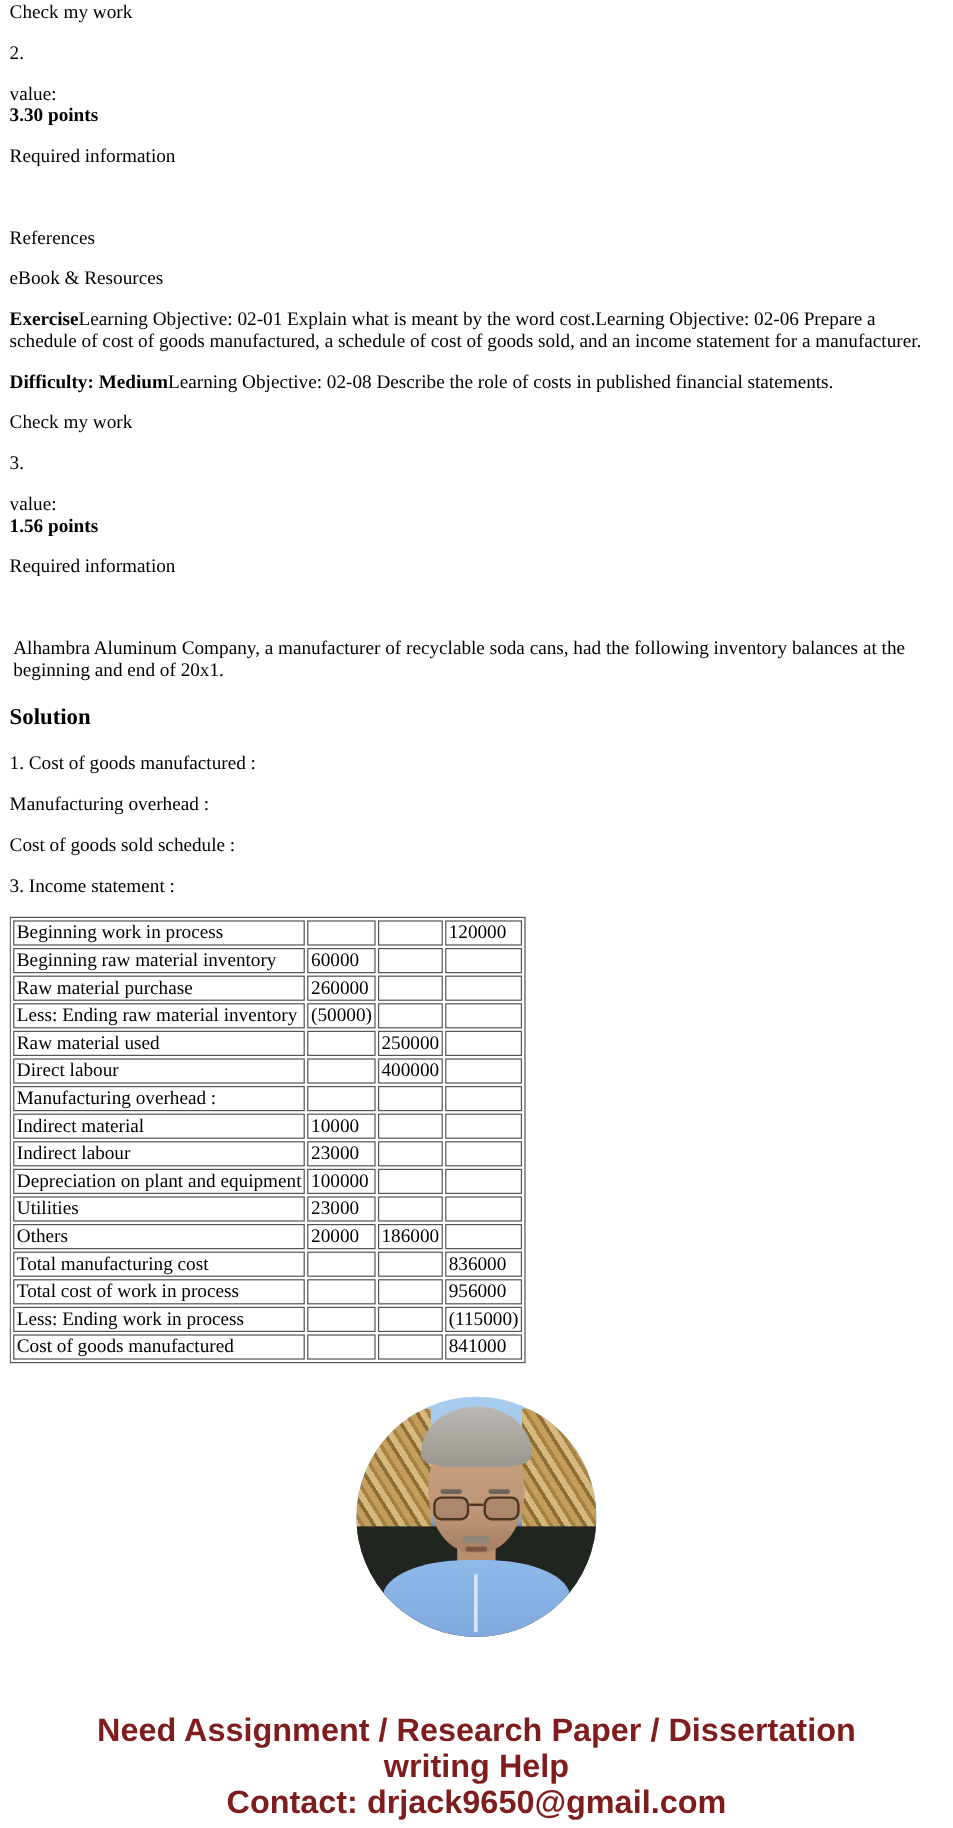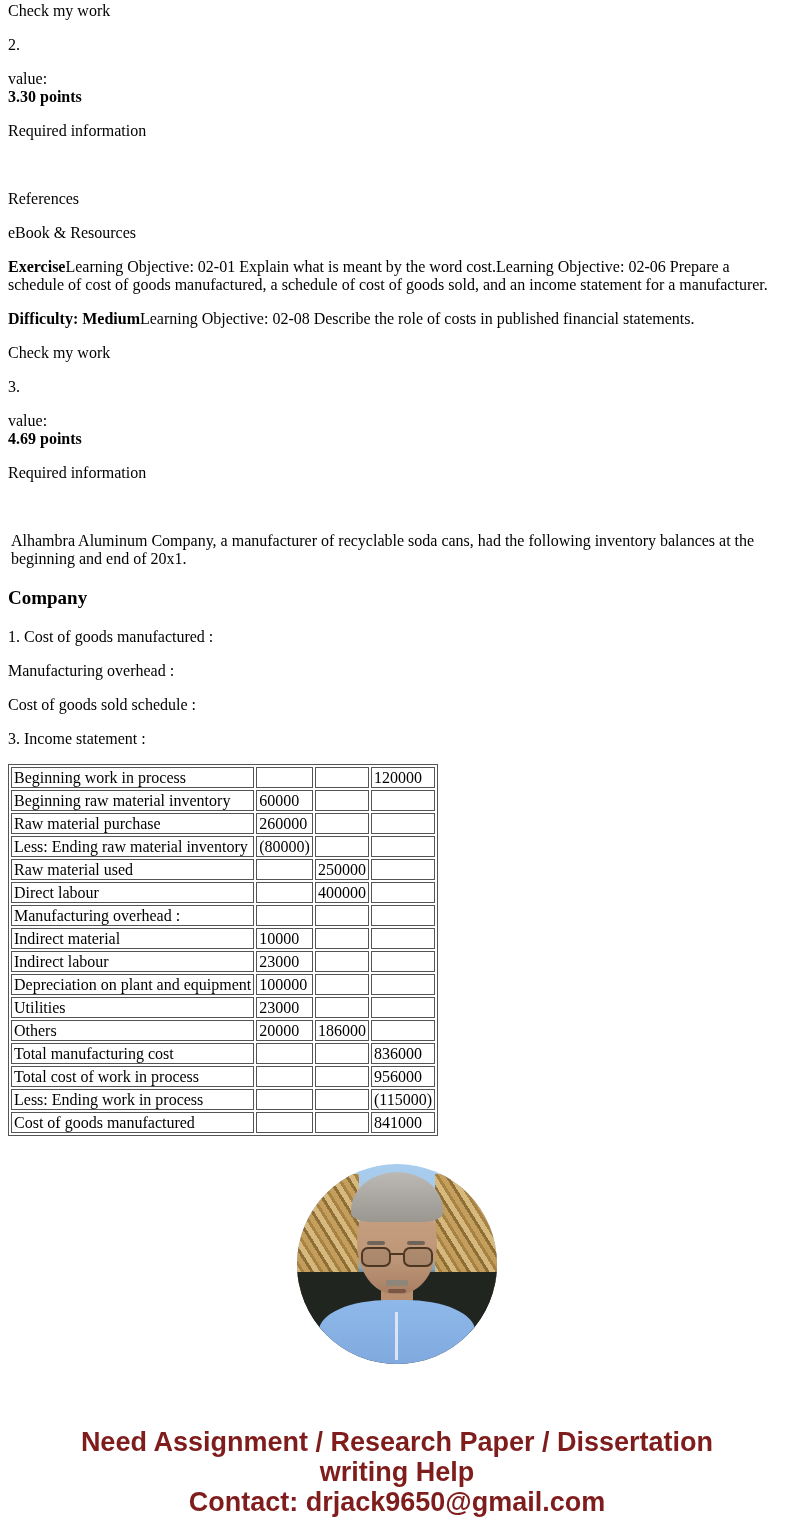--- a/index.html
+++ b/index.html
@@ -121,29 +121,29 @@
   <p>eBook &amp; Resources</p>
 
   <p><b>Exercise</b><span>Learning Objective: 02-01 Explain what is meant by the word cost.Learning Objective: 02-06 Prepare a schedule of cost of goods manufactured, a schedule of cost of goods sold, and an income statement for a manufacturer.</span></p>
 
   <p><b>Difficulty: Medium</b><span>Learning Objective: 02-08 Describe the role of costs in published financial statements.</span></p>
 
   <p>Check my work</p>
 
   <p>3.</p>
 
-  <p><span>value:</span><br><b>4.69 points</b></p>
+  <p><span>value:</span><br><b>1.56 points</b></p>
 
   <p>Required information</p>
 
   <p class="spacer">&nbsp;</p>
 
   <p class="indented">Alhambra Aluminum Company, a manufacturer of recyclable soda cans, had the following inventory balances at the beginning and end of 20x1.</p>
 
-  <h3 class="solution">Company</h3>
+  <h3 class="solution">Solution</h3>
 
   <p>1. Cost of goods manufactured :</p>
   <p>Manufacturing overhead :</p>
   <p>Cost of goods sold schedule :</p>
   <p>3. Income statement :</p>
 
   <table class="cost">
     <colgroup>
       <col class="c1">
         <col class="c2">
@@ -164,21 +164,21 @@
           <td></td>
         </tr>
         <tr>
           <td>Raw material purchase</td>
           <td>260000</td>
           <td></td>
           <td></td>
         </tr>
         <tr>
           <td>Less: Ending raw material inventory</td>
-          <td>(80000)</td>
+          <td>(50000)</td>
           <td></td>
           <td></td>
         </tr>
         <tr>
           <td>Raw material used</td>
           <td></td>
           <td>250000</td>
           <td></td>
         </tr>
         <tr>

